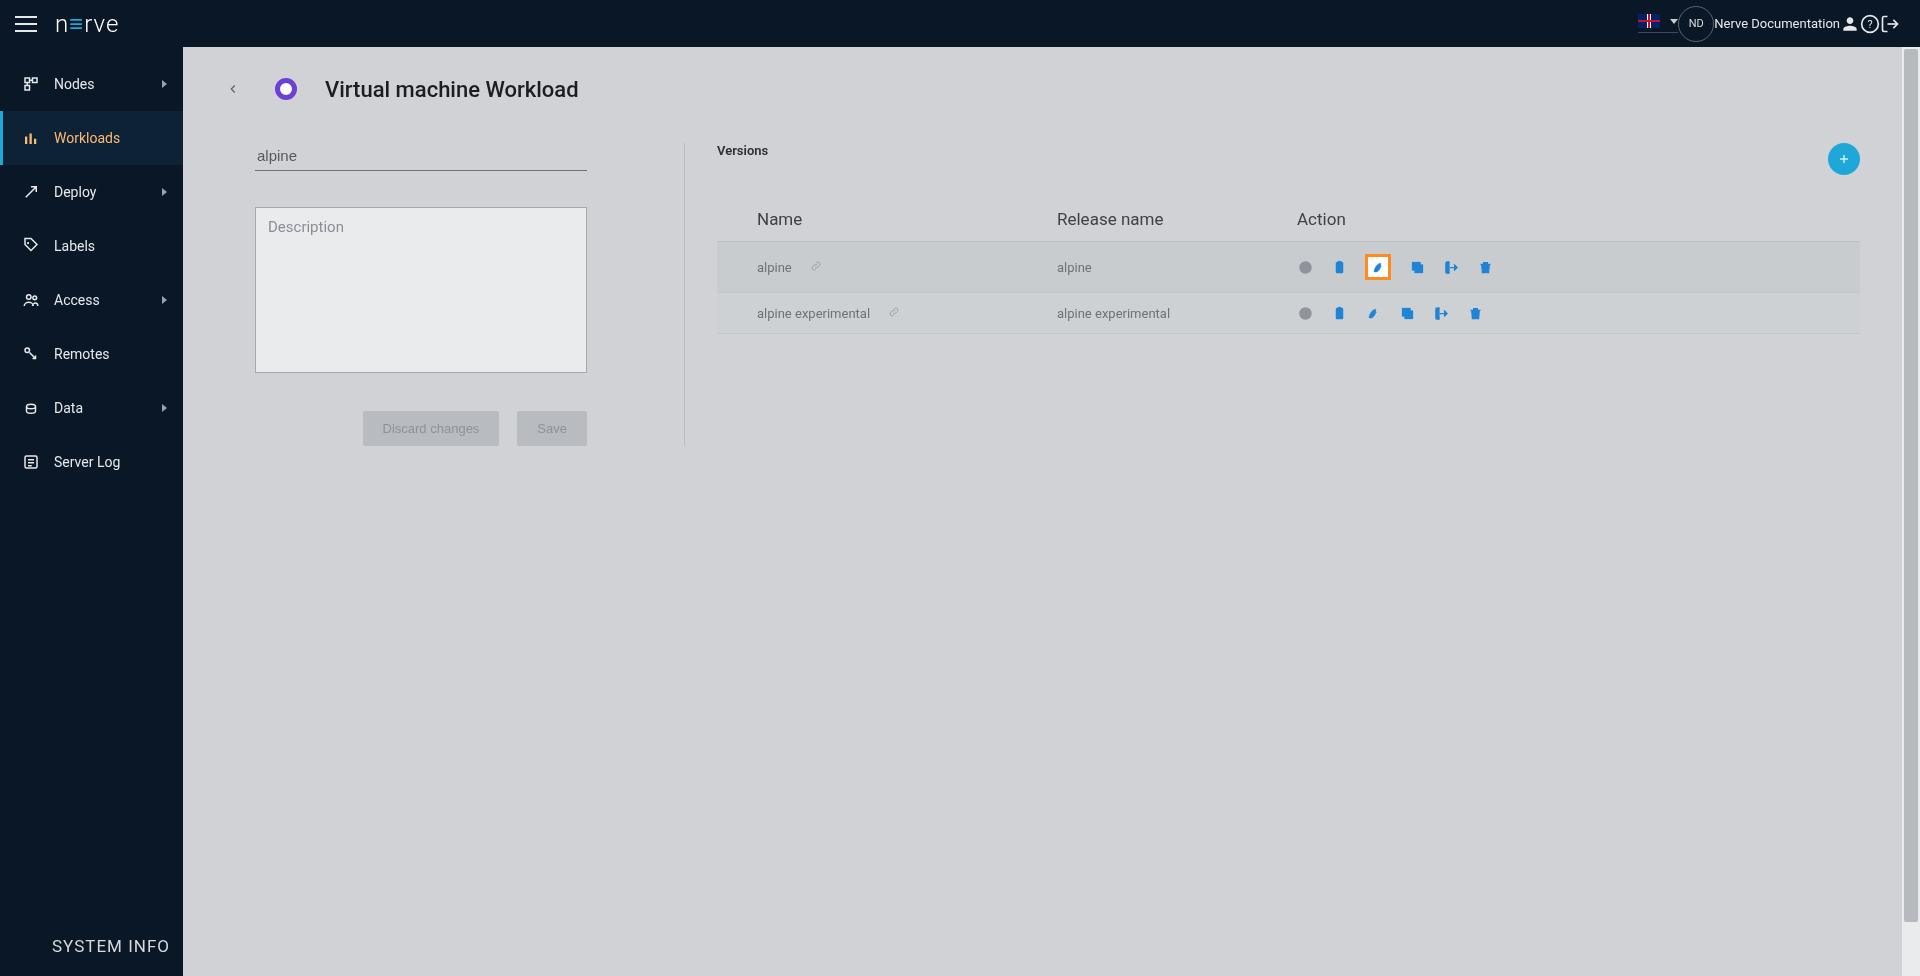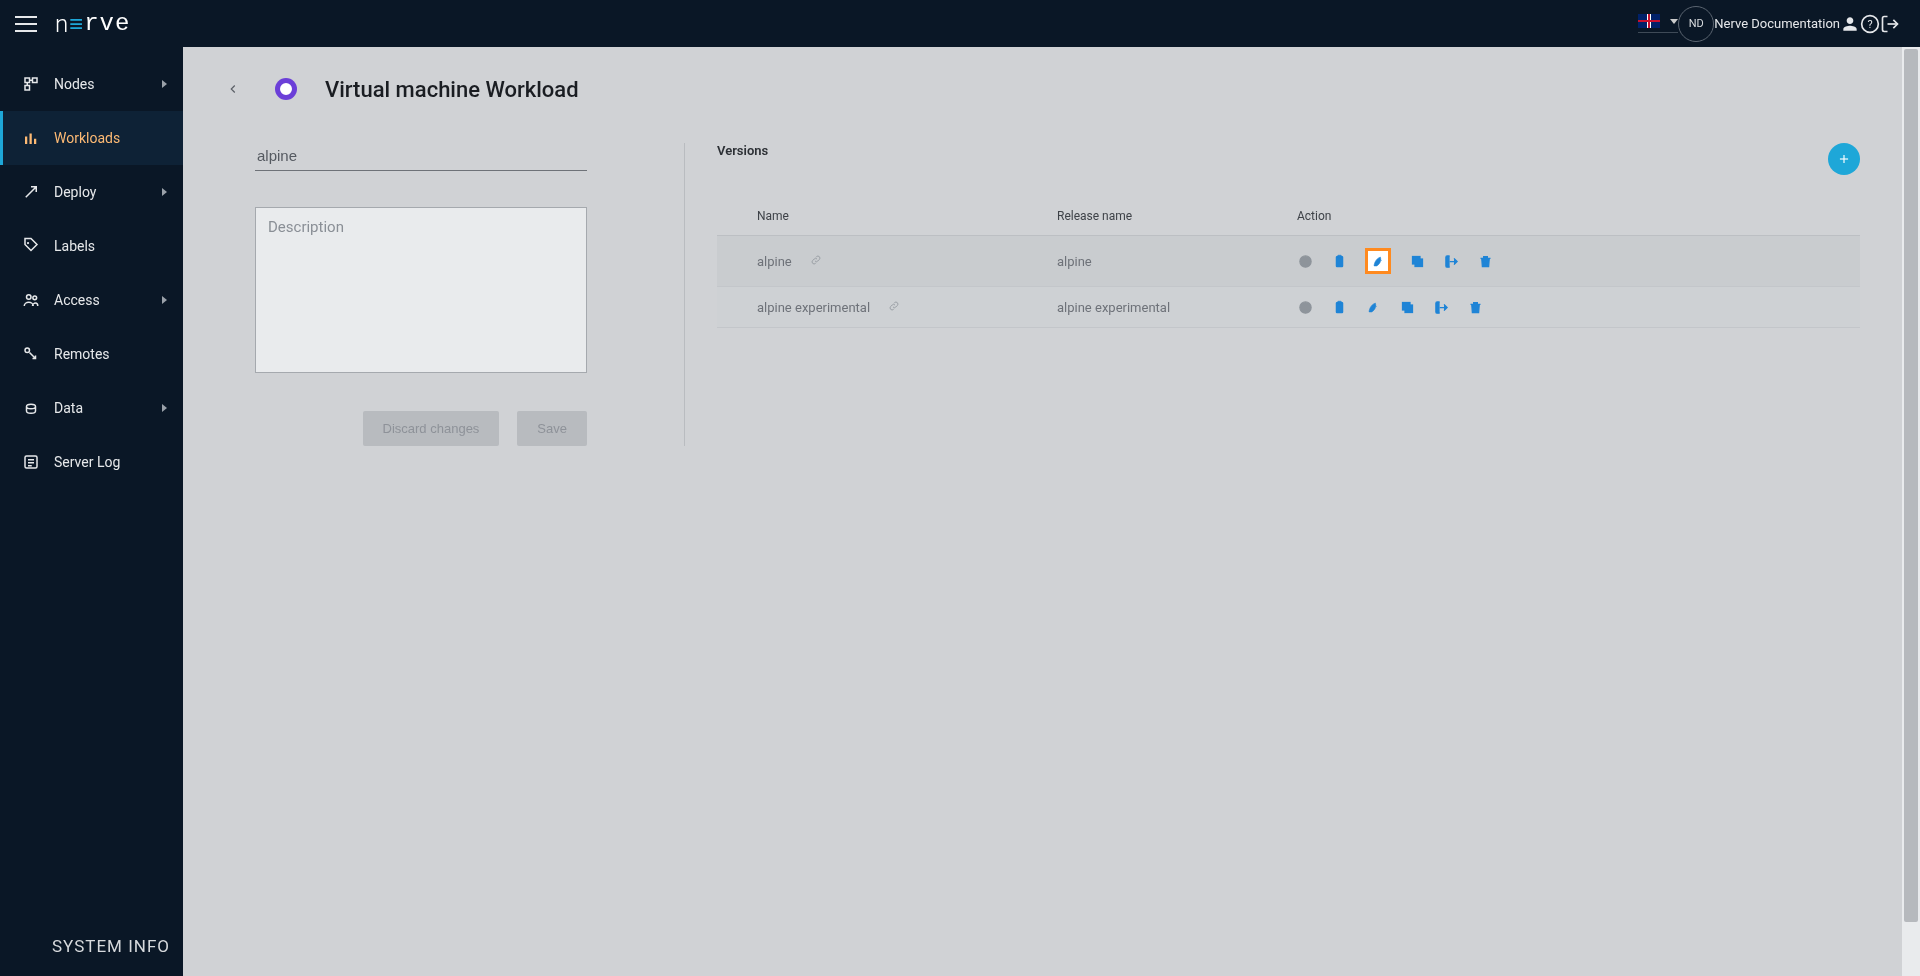--- a/index.html
+++ b/index.html
@@ -149,21 +149,21 @@
   .add-btn {
     margin-left:auto;
     width:32px;height:32px;border-radius:50%;background:#1ea7d8;
     display:flex;align-items:center;justify-content:center;cursor:pointer;
   }
   .add-btn svg{width:14px;height:14px;stroke:#fff;stroke-width:2;}
   .table { margin-top:26px; }
   .table-header {
     display:grid; grid-template-columns: 300px 240px 1fr;
     padding:8px 40px 12px;
-    font-size:12px; color:#3e4248;
+    font-size:17px; color:#3e4248;
     border-bottom:1px solid #bcbfc3;
   }
   .table-row {
     display:grid; grid-template-columns: 300px 240px 1fr;
     padding:12px 40px;
     font-size:13px; color:#6e7279;
     border-bottom:1px solid #c3c6ca;
     background:#c9cccf;
     align-items:center;
   }
@@ -193,21 +193,21 @@
 <div class="app">
   <div class="topbar">
     <div class="hamburger">
       <span></span>
         <span></span>
         <span></span>
     </div>
     <div class="logo">
       <span style="font-weight:300;color:#fff;">n</span>
         <span style="color:#1ea7d8;font-weight:300;">≡</span>
-        <span style="font-weight:300;color:#fff;font-family:Liberation Mono, monospace;">rve</span>
+        <span style="font-weight:300;color:#fff;">rve</span>
     </div>
     <div class="topbar-right">
       <div class="flag-wrap">
         <div class="flag"></div>
         <div class="caret-down"></div>
       </div>
       <div class="avatar-circle">ND</div>
       <div class="top-link">Nerve Documentation</div>
       <div class="top-icon">
         <svg viewBox="0 0 24 24">

